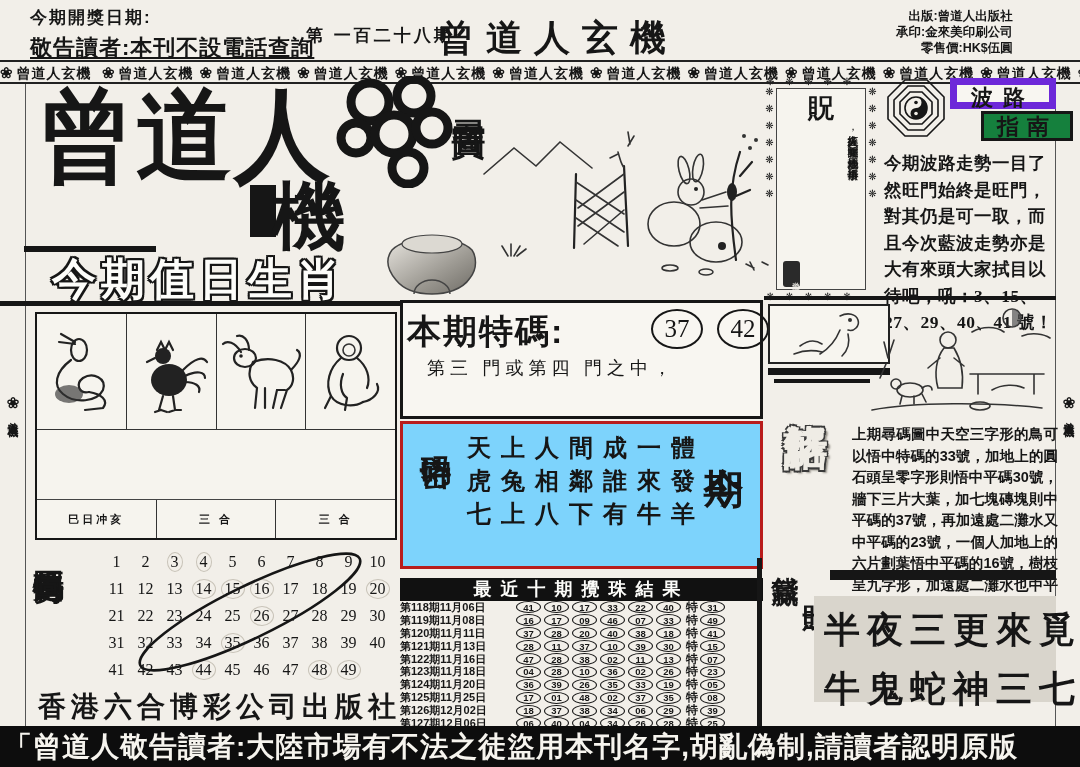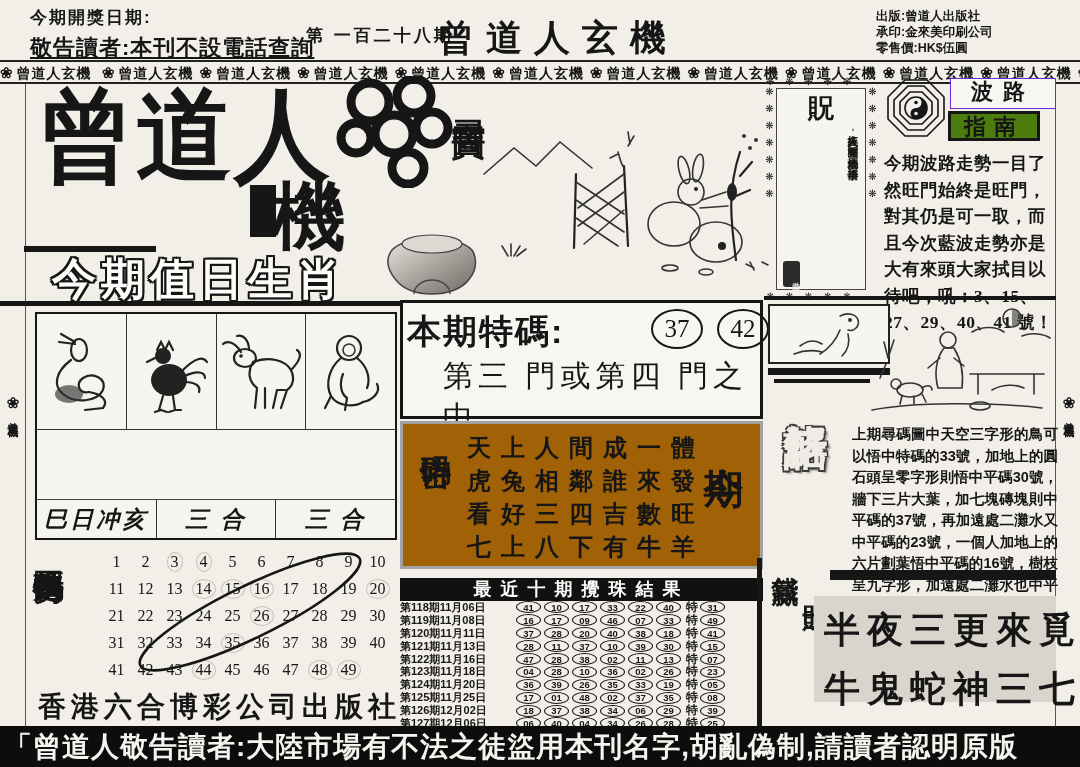--- a/index.html
+++ b/index.html
@@ -10,21 +10,21 @@
   }
   .abs { position:absolute; }
   .vtext { writing-mode:vertical-rl; text-orientation:upright; }
 
   
   .hdr-left { left:30px; top:6px; }
   .hdr-date { font-size:17px; font-weight:bold; letter-spacing:2px; }
   .hdr-notice { font-size:22px; font-weight:900; margin-top:4px; letter-spacing:1px;text-decoration:underline; }
   .hdr-issue { left:306px; top:24px; font-size:17px; font-weight:900; letter-spacing:3px; }
   .hdr-title { left:438px; top:14px; font-size:36px; font-weight:900; letter-spacing:12px; }
-  .hdr-right { left:876px; top:8px; font-size:12.5px; font-weight:bold; line-height:16px; }
+  .hdr-right { left:896px; top:8px; font-size:12.5px; font-weight:bold; line-height:16px;text-align:right; }
 
   
   .deco-h {
     left:0; top:60px; width:1080px; height:24px; overflow:hidden; white-space:nowrap;
     border-top:2px solid #222; border-bottom:2px solid #222; padding-top:2px;
   }
   .deco-unit { font-size:14px; font-weight:900; margin-right:6px; letter-spacing:1px; }
   .deco-ico { font-size:15px; margin-right:3px; }
   .deco-v {
     top:84px; width:26px; height:644px; overflow:hidden;
@@ -47,42 +47,42 @@
     text-shadow:-2px -2px 0 #161616, 2px -2px 0 #161616, -2px 2px 0 #161616, 2px 2px 0 #161616,
                 -2px 0 0 #161616, 2px 0 0 #161616, 0 -2px 0 #161616, 0 2px 0 #161616;
   }
   .hline2 { left:0; top:301px; width:400px; height:5px; background:#161616; }
   .ztable { left:35px; top:312px; width:362px; height:228px; border:2px solid #161616; background:#f6f4ee; }
   .zrow1 { display:flex; height:116px; border-bottom:1px solid #333; }
   .zrow2 { height:70px; border-bottom:1px solid #444; }
   .zrow3 { display:flex; height:38px; }
   .zcell { flex:1; display:flex; align-items:center; justify-content:center; border-right:1px solid #333; }
   .zcell:last-child { border-right:none; }
-  .zfoot { font-size:23px; font-weight:900; letter-spacing:3px;font-style:italic; }
+  .zfoot { font-size:11px; font-weight:900; letter-spacing:3px; }
 
   
   .trend-label { left:30px; top:546px; font-size:31px; font-weight:900; line-height:36px; }
   .trend-grid { left:102px; top:548px; width:290px; height:136px; display:grid;
     grid-template-columns:repeat(10,1fr); grid-auto-rows:27px; align-items:center; justify-items:center; }
   .trend-num { font-family:"Liberation Serif", serif; font-size:16px; }
   .trend-num.faint { outline:1px solid #c8c3b8; border-radius:50%; padding:0 3px; }
   .trend-ellipse { left:98px; top:538px; pointer-events:none; }
   .left-footer { left:38px; top:688px; font-size:28px; font-weight:bold; letter-spacing:5px; font-family:"Liberation Serif", serif;text-align:center; }
 
   
   .special-box { left:400px; top:300px; width:363px; height:119px; border:3px solid #161616; background:#f8f6f1; }
   .sp-label { position:absolute; left:4px; top:6px; font-size:34px; font-weight:900; letter-spacing:2px; }
   .sp-circles { position:absolute; left:248px; top:6px; display:flex; gap:14px; }
   .sp-circle { width:52px; height:40px; border:2px solid #161616; border-radius:50%;
     display:flex; align-items:center; justify-content:center; font-size:25px; font-family:"Liberation Serif", serif; }
-  .sp-line1 { position:absolute; left:40px; top:53px; font-size:30px; letter-spacing:5px; font-family:"Liberation Serif", serif; }
+  .sp-line1 { position:absolute; left:24px; top:53px; font-size:18px; letter-spacing:5px; font-family:"Liberation Serif", serif; }
   .sp-line2 { position:absolute; left:10px; top:84px; font-size:23px; letter-spacing:4px; font-family:"Liberation Serif", serif; }
 
   
-  .poem-box { left:400px; top:421px; width:363px; height:148px; border:3px solid #a3a3a3; background:#a16207; }
+  .poem-box { left:400px; top:421px; width:363px; height:148px; border:3px solid #b91c1c; background:#7dd3fc; }
   .poem-label { position:absolute; left:10px; top:8px; font-size:31px; font-weight:900; line-height:44px; }
   .poem-lines { position:absolute; left:64px; top:8px; width:238px; font-family:"Liberation Serif", serif;
     font-size:24px; line-height:33px; letter-spacing:10px; font-weight:bold; white-space:nowrap; }
   .poem-right { position:absolute; right:6px; top:12px; font-size:40px; font-weight:900; line-height:60px; }
 
   
   .results { left:400px; top:578px; width:363px; height:152px; }
   .res-head { height:23px; background:#111; color:#fdfdfa; font-size:18px; font-weight:900;
     letter-spacing:9px; text-align:center; line-height:23px; }
   .res-row { display:flex; align-items:center; height:12.9px; }
@@ -101,24 +101,24 @@
   .bless-title { text-align:center; font-size:26px; font-weight:bold; font-family:"Liberation Serif", serif; margin-top:2px; }
   .bless-poem { position:absolute; right:4px; top:38px; height:150px; font-size:11px;
     font-family:"Liberation Serif", serif; line-height:16px; }
   .bless-sig { position:absolute; left:5px; bottom:30px; font-size:12px; font-weight:bold; }
   .seal { position:absolute; left:6px; bottom:2px; width:17px; height:26px; background:#2a2a2a; color:#f2efe9;
     font-size:8px; line-height:9px; text-align:center; border-radius:3px; padding-top:3px; }
 
   
   .bolu { left:884px; top:70px; width:172px; height:232px; }
   .bagua { position:absolute; left:0; top:6px; }
-  .bolu-t1 { position:absolute; left:66px; top:8px; width:106px; height:31px; border:1px solid #6d28d9;
+  .bolu-t1 { position:absolute; left:66px; top:8px; width:106px; height:31px; border:7px solid #6d28d9;
     font-size:22px; font-weight:900; letter-spacing:10px; text-align:center; line-height:26px; background:#f8f6f1; }
-  .bolu-t2 { position:absolute; left:64px; top:41px; width:92px; height:30px; border:3px solid #161616;
-    font-size:22px; font-weight:900; letter-spacing:8px; text-align:center; line-height:25px; background:#4d7c0f; }
+  .bolu-t2 { position:absolute; left:97px; top:41px; width:92px; height:30px; border:3px solid #161616;
+    font-size:22px; font-weight:900; letter-spacing:8px; text-align:center; line-height:25px; background:#15803d; }
   .bolu-body { position:absolute; left:0; top:80px; width:174px; font-size:17.5px; font-weight:900;
     line-height:26.5px; letter-spacing:0.5px; }
   .bolu-nums { font-family:"Liberation Serif", serif; font-weight:bold; }
 
   
   .exp-topline { left:764px; top:296px; width:292px; height:4px; background:#161616; }
   .exp-illus-sm { left:768px; top:304px; width:122px; height:60px; border:2px solid #222; background:#f7f5ef; }
   .exp-bar { left:768px; top:368px; width:122px; height:7px; background:#161616; }
   .exp-bar2 { left:774px; top:379px; width:96px; height:4px; background:#161616; }
   .exp-title { left:778px; top:390px; font-size:44px; font-weight:900; line-height:56px; color:#efece5;
@@ -338,21 +338,20 @@
         <span class="sp-circle">42</span>
       </div>
     <div class="sp-line1">第三 門或第四 門之中，</div>
   </div>
 
   <div class="abs poem-box">
     <div class="poem-label vtext">密码诗</div>
     <div class="poem-lines">
         <div>天上人間成一體</div>
         <div>虎兔相鄰誰來發</div>
-        <div>看好三四吉數旺</div>
         <div>七上八下有牛羊</div>
       </div>
     <div class="poem-right vtext">今期</div>
   </div>
 
   <div class="abs results">
     <div class="res-head">最近十期攪珠結果</div>
     <div>
         <div class="res-row">
         <span class="res-label">第118期11月06日</span>

